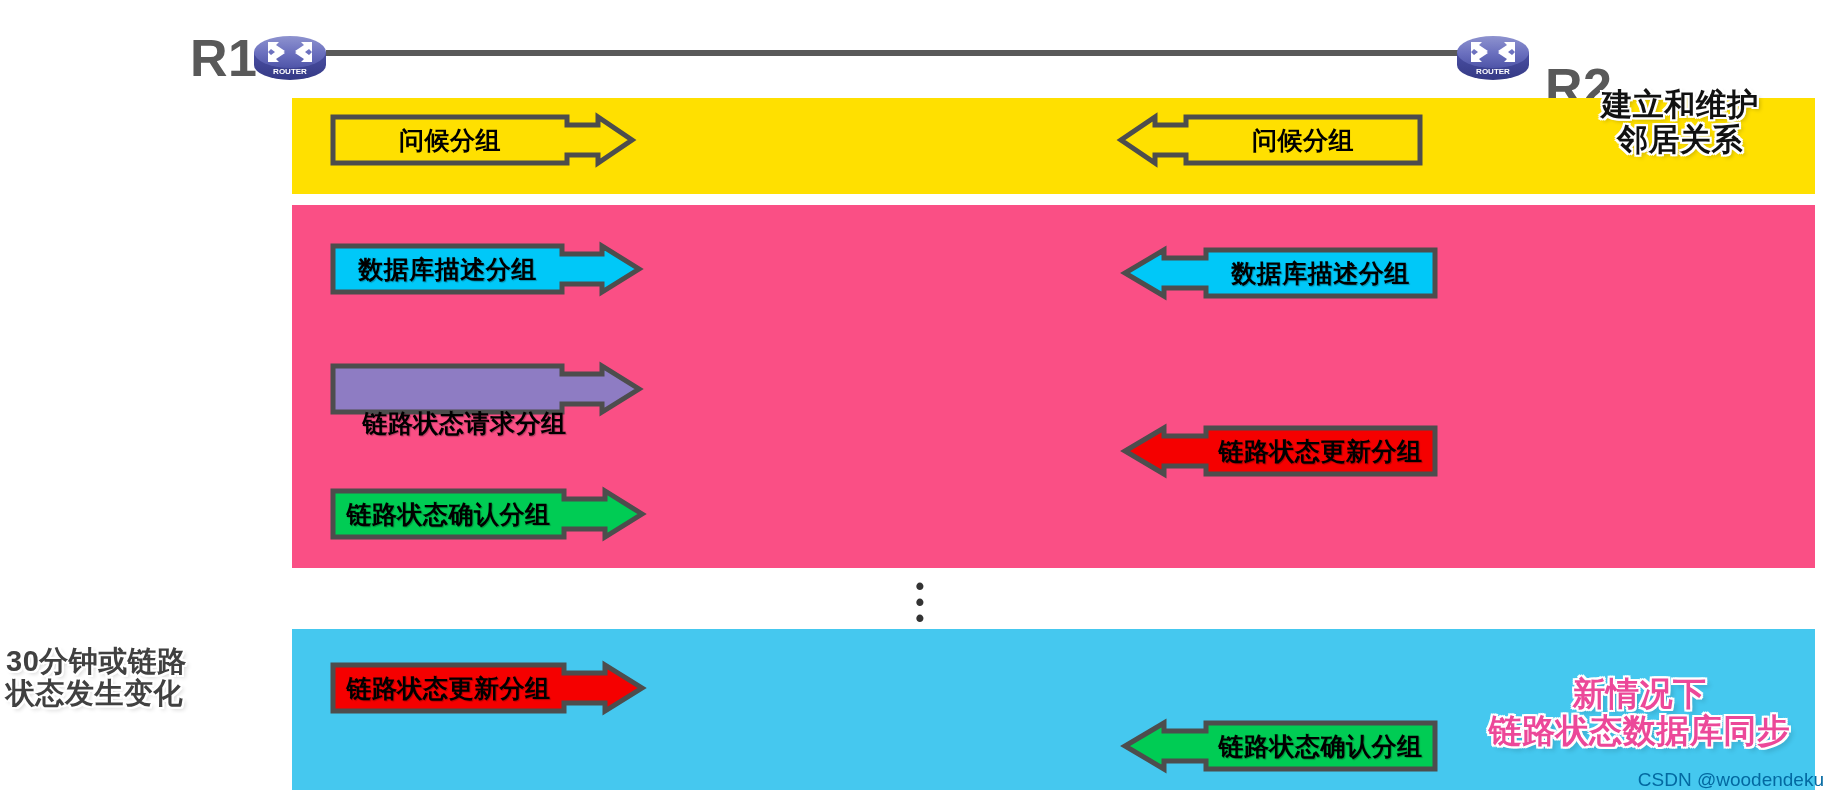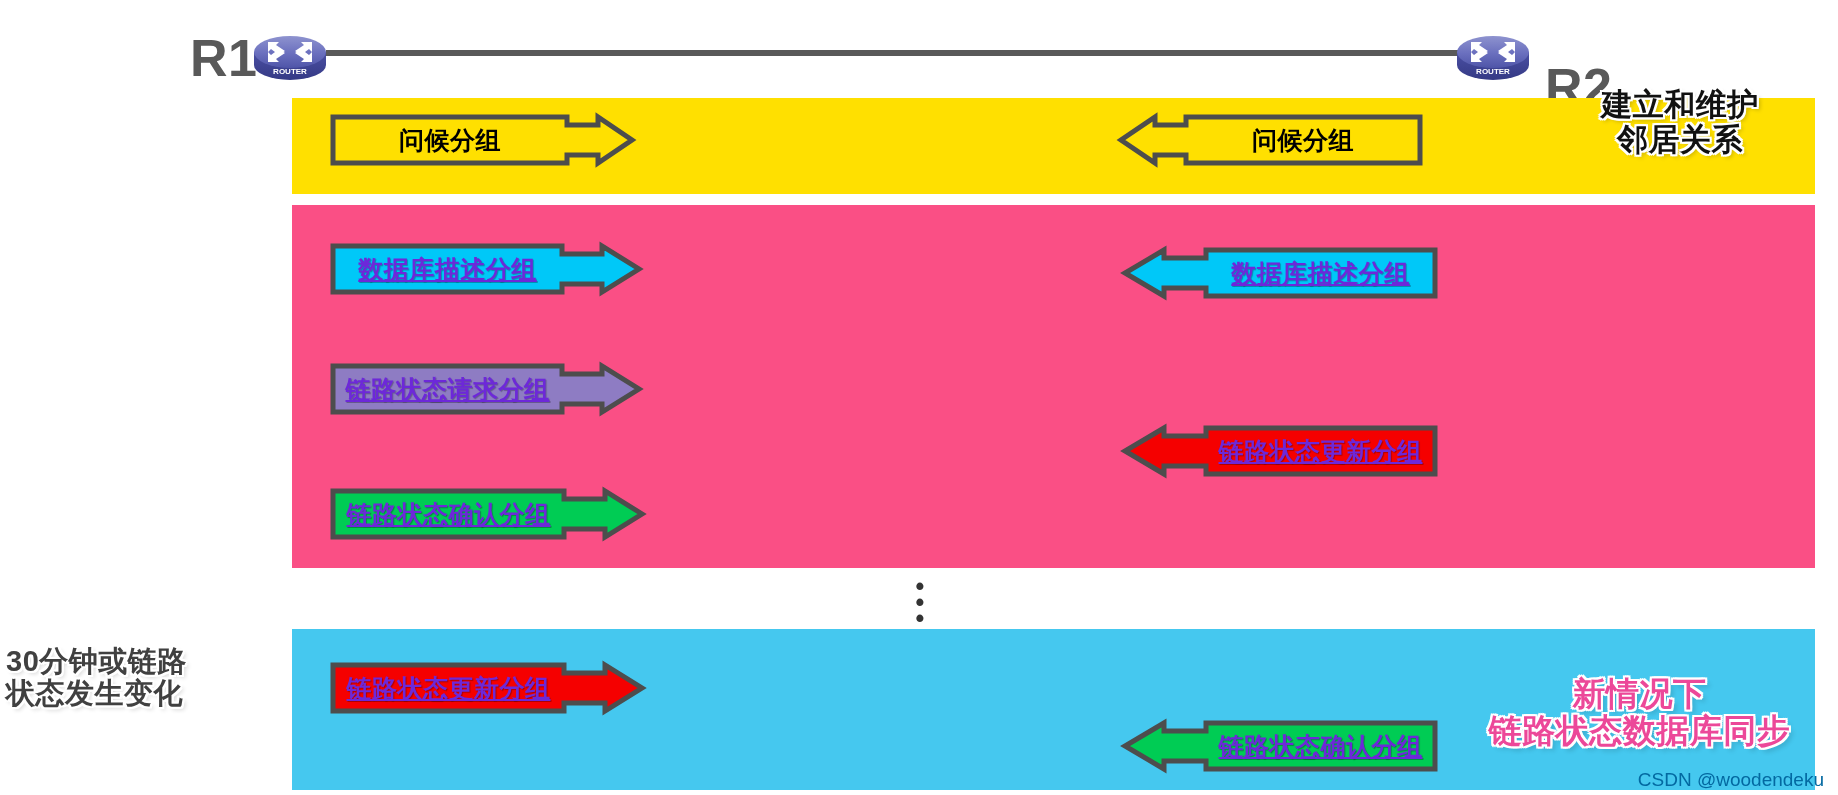--- a/index.html
+++ b/index.html
@@ -148,23 +148,22 @@
     align-items: center;
     justify-content: center;
     font-size: 25px;
     font-weight: bold;
     white-space: nowrap;
     letter-spacing: 0.5px;
     pointer-events: none;
   }
   .pk-label.dark { color: #000000; }
   .pk-label.light {
-    color: #6d28d9;
+    color: #000000;
     text-shadow: 1px 1px 1px rgba(0,0,0,0.28);
-    text-decoration: underline;
   }
 
   
   #ellipsis {
     position: absolute;
     left: 905px;
     top: 578px;
     width: 30px;
     text-align: center;
     color: #333333;
@@ -270,21 +269,21 @@
     <svg width="316" height="52" viewBox="0 0 316 52" preserveAspectRatio="none">
       <path d="M313,3 L84,3 L84,11 L42,11 L42,3 L3,26 L42,49 L42,41 L84,41 L84,49 L313,49 Z" fill="#00c8f8" stroke="#4d4d4d" stroke-width="5" stroke-linejoin="miter"></path>
     </svg>
     <div class="pk-label light" style="left:84px; width:229px;">数据库描述分组</div>
   </div>
 
   <div class="packet" id="pk-lsr-left" style="left:330px; top:363px; width:312px;">
     <svg width="312" height="52" viewBox="0 0 312 52" preserveAspectRatio="none">
       <path d="M3,3 L232,3 L232,11 L272,11 L272,3 L309,26 L272,49 L272,41 L232,41 L232,49 L3,49 Z" fill="#8e7cc3" stroke="#4d4d4d" stroke-width="5" stroke-linejoin="miter"></path>
     </svg>
-    <div class="pk-label light" style="left:3px; width:229px;">链路状态请求分组</div>
+    <div class="pk-label light" style="left:20px; width:229px;margin-top:34px;">链路状态请求分组</div>
   </div>
 
   <div class="packet" id="pk-lsu-right" style="left:1122px; top:425px; width:316px;">
     <svg width="316" height="52" viewBox="0 0 316 52" preserveAspectRatio="none">
       <path d="M313,3 L84,3 L84,11 L42,11 L42,3 L3,26 L42,49 L42,41 L84,41 L84,49 L313,49 Z" fill="#f50000" stroke="#4d4d4d" stroke-width="5" stroke-linejoin="miter"></path>
     </svg>
     <div class="pk-label light" style="left:84px; width:229px;">链路状态更新分组</div>
   </div>
 
   <div class="packet" id="pk-lsack-left" style="left:330px; top:488px; width:315px;">

